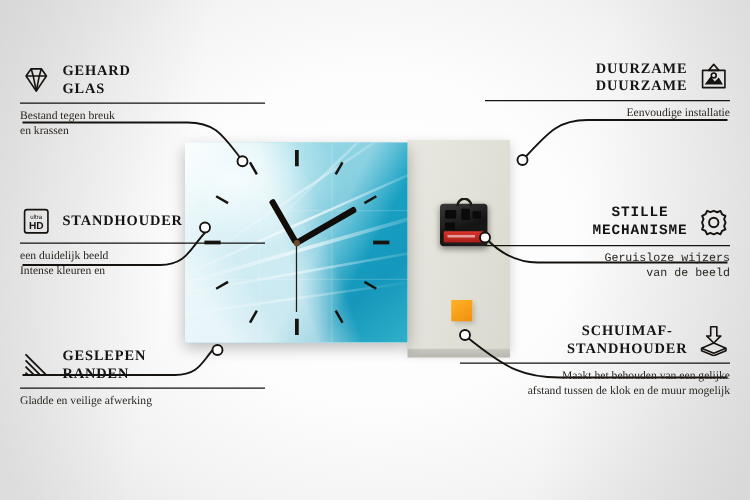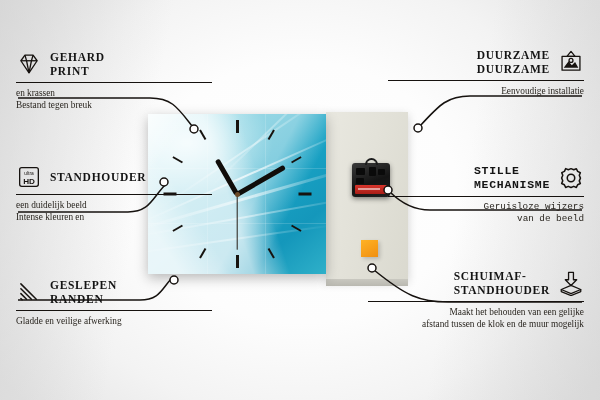--- a/index.html
+++ b/index.html
@@ -88,21 +88,21 @@
     position:absolute; left:213px; top:132px; width:17px; height:17px;
     background:linear-gradient(150deg,#ffb224,#f08f10);
     box-shadow:2px 2px 4px rgba(0,0,0,.18);
   }
 
   
   .callout{ position:absolute; width:196px; }
   .callout .head{ display:flex; align-items:center; gap:8px; }
   .callout.right .head{ flex-direction:row-reverse; }
   .callout .title{ font-weight:bold; font-size:11.5px; letter-spacing:.7px; color:#141414; line-height:1.22; }
-  .callout.right .title{ text-align:left; }
+  .callout.right .title{ text-align:center; }
   .callout .rule{ height:1px; background:#16120f; margin:4px 0 4px; }
   .callout .desc{ font-size:9.3px; color:#2a2620; line-height:1.3; }
   .callout.right .desc{ text-align:right; }
   .ico{ flex:0 0 auto; width:26px; height:26px; display:block; }
 
   .lines{ position:absolute; inset:0; pointer-events:none; }
 </style>
 </head>
 <body>
 
@@ -181,27 +181,27 @@
       <svg class="ico" viewBox="0 0 32 32">
         <g fill="none" stroke="#16120f" stroke-width="1.6" stroke-linejoin="round">
           <path d="M6 12 L16 27 L26 12 L21 5 L11 5 Z"></path>
           <path d="M6 12 H26"></path>
             <path d="M11 5 L13 12 L16 27"></path>
             <path d="M21 5 L19 12 L16 27"></path>
         </g>
       </svg>
       <div class="title">
         <div>GEHARD</div>
-        <div>PRINT</div>
-      </div>
-    </div>
-    <div class="rule"></div>
-    <div class="desc">
+        <div>GLAS</div>
+      </div>
+    </div>
+    <div class="rule"></div>
+    <div class="desc">
+      <div>Bestand tegen breuk</div>
       <div>en krassen</div>
-      <div>Bestand tegen breuk</div>
     </div>
   </div>
 
   <div class="callout left" style="left:16px; top:164px;">
     <div class="head">
       <svg class="ico" viewBox="0 0 32 32">
         <rect x="4.5" y="4.5" width="23" height="23" rx="2.5" fill="none" stroke="#16120f" stroke-width="1.6"></rect>
         <text x="16" y="14" font-family="Liberation Sans, sans-serif" font-size="6" text-anchor="middle" fill="#16120f">ultra</text>
         <text x="16" y="24" font-family="Liberation Sans, sans-serif" font-size="10" font-weight="bold" text-anchor="middle" fill="#16120f">HD</text>
       </svg>
@@ -271,21 +271,21 @@
         <div>MECHANISME</div>
       </div>
     </div>
     <div class="rule"></div>
     <div class="desc">
       <div>Geruisloze wijzers</div>
       <div>van de beeld</div>
     </div>
   </div>
 
-  <div class="callout right" style="left:368px; top:269px; width:216px;">
+  <div class="callout right" style="left:368px; top:258px; width:216px;">
     <div class="head">
       <svg class="ico" viewBox="0 0 32 32">
         <g fill="none" stroke="#16120f" stroke-width="1.6" stroke-linejoin="round">
           <path d="M13 3 h6 v9 h4 l-7 7 -7-7 h4 z"></path>
           <path d="M16 19 L28 24 L16 29 L4 24 Z"></path>
           <path d="M4 24 v2.5 L16 31.5 L28 26.5 V24"></path>
         </g>
       </svg>
       <div class="title">
         <div>SCHUIMAF-</div>

